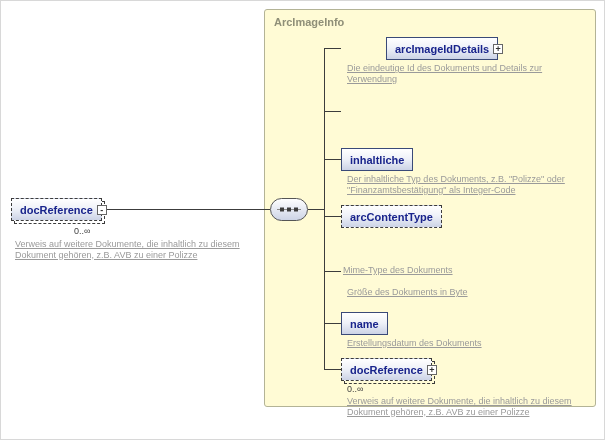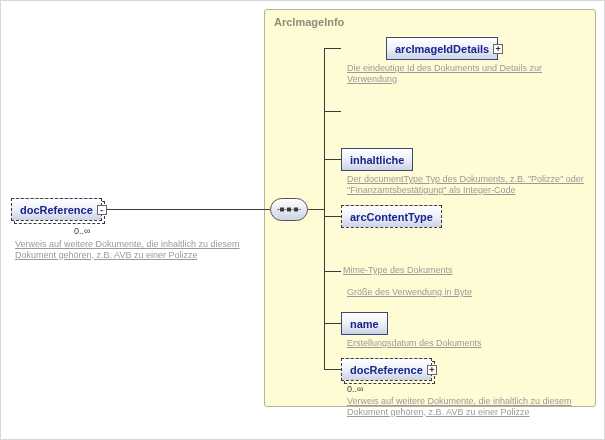--- a/index.html
+++ b/index.html
@@ -96,30 +96,30 @@
     <div class="expand-btn">+</div>
   </div>
   <div class="desc" style="left:346px; top:62px; width:246px;">Die eindeutige Id des Dokuments und Details zur Verwendung</div>
 
 
   <div class="elem-wrap" style="left:340px; top:147px;">
     <div class="elem-box">
       <span>inhaltliche</span>
     </div>
   </div>
-  <div class="desc" style="left:346px; top:173px; width:246px;">Der documentType Typ des Dokuments, z.B. "Polizze" oder "Finanzamtsbestätigung" als Integer-Code</div>
+  <div class="desc" style="left:346px; top:173px; width:246px;">Der inhaltliche Typ des Dokuments, z.B. "Polizze" oder "Finanzamtsbestätigung" als Integer-Code</div>
 
   <div class="elem-wrap dashed" style="left:340px; top:204px;">
     <div class="elem-box">
       <span>arcContentType</span>
     </div>
   </div>
   <div class="desc" style="left:342px; top:231px; width:246px;margin-top:33px;">Mime-Type des Dokuments</div>
 
-  <div class="desc" style="left:346px; top:286px; width:246px;">Größe des Verwendung in Byte</div>
+  <div class="desc" style="left:346px; top:286px; width:246px;">Größe des Dokuments in Byte</div>
 
   <div class="elem-wrap" style="left:340px; top:311px;">
     <div class="elem-box">
       <span>name</span>
     </div>
   </div>
   <div class="desc" style="left:346px; top:337px; width:246px;">Erstellungsdatum des Dokuments</div>
 
   <div class="elem-wrap dashed" style="left:340px; top:357px;">
     <div class="ghost"></div>

